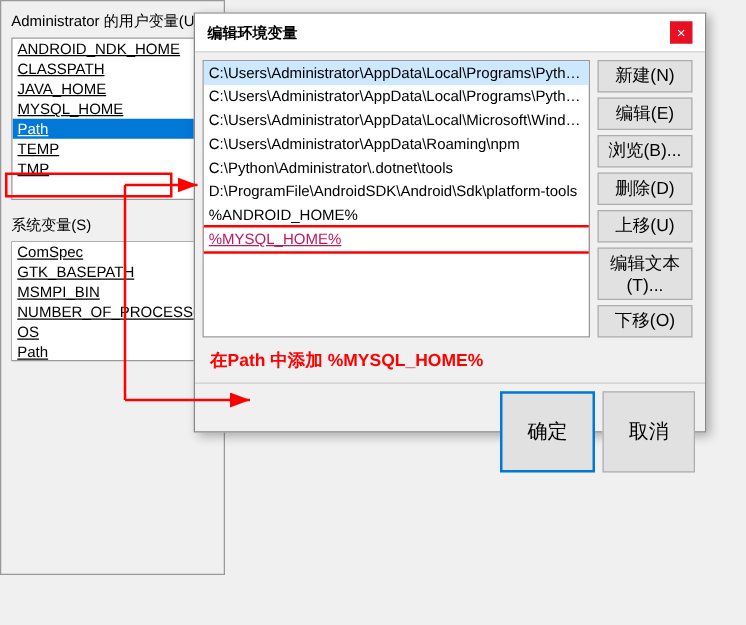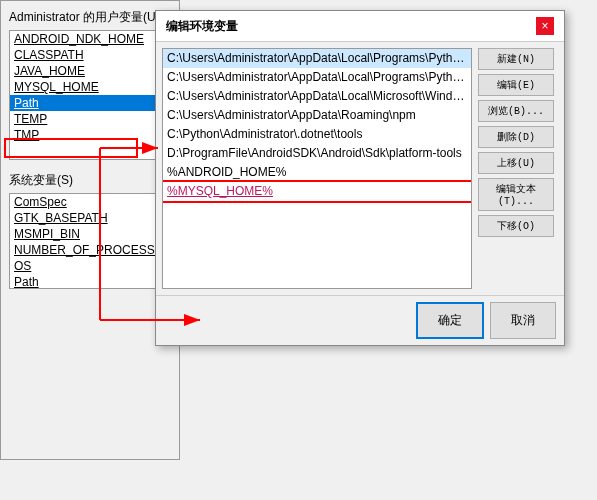--- a/index.html
+++ b/index.html
@@ -137,41 +137,40 @@
       gap: 4px;
       width: 80px;
     }
 
     .dialog-btn {
       width: 76px;
       padding: 3px 6px;
       background: #e1e1e1;
       border: 1px solid #adadad;
       cursor: pointer;
-      font-size: 10px;
+      font-size: 14px;
       text-align: center;
       color: #000;
-      font-family: Liberation Mono, monospace;
     }
 
     
     .dialog-footer {
       display: flex;
       justify-content: flex-end;
       padding: 6px 8px;
       gap: 6px;
       border-top: 1px solid #ccc;
     }
 
     .footer-btn {
-      padding: 8px 20px;
+      padding: 20px 20px;
       background: #e1e1e1;
       border: 1px solid #adadad;
       cursor: pointer;
-      font-size: 12px;
+      font-size: 16px;
     }
 
     .footer-btn.primary {
       border: 2px solid #0078d7;
     }
 
     
     .arrow-overlay {
       position: absolute;
       left: 0;
@@ -231,20 +230,23 @@
 
     <button class="dialog-btn">新建(N)</button>
         <button class="dialog-btn">编辑(E)</button>
         <button class="dialog-btn">浏览(B)...</button>
         <button class="dialog-btn">删除(D)</button>
         <button class="dialog-btn">上移(U)</button>
         <button class="dialog-btn">编辑文本(T)...</button>
         <button class="dialog-btn">下移(O)</button>
       </div>
   </div>
+  <div style="padding: 4px 12px 8px 12px; color: red; font-size: 14px; font-weight: bold;">
+    <span>在Path 中添加 %MYSQL_HOME%</span>
+  </div>
   <div class="dialog-footer">
 
   <button class="footer-btn primary">确定</button>
       <button class="footer-btn">取消</button>
     </div>
 </div>
 
 <svg class="arrow-overlay" xmlns="http://www.w3.org/2000/svg">
 
   <defs>

